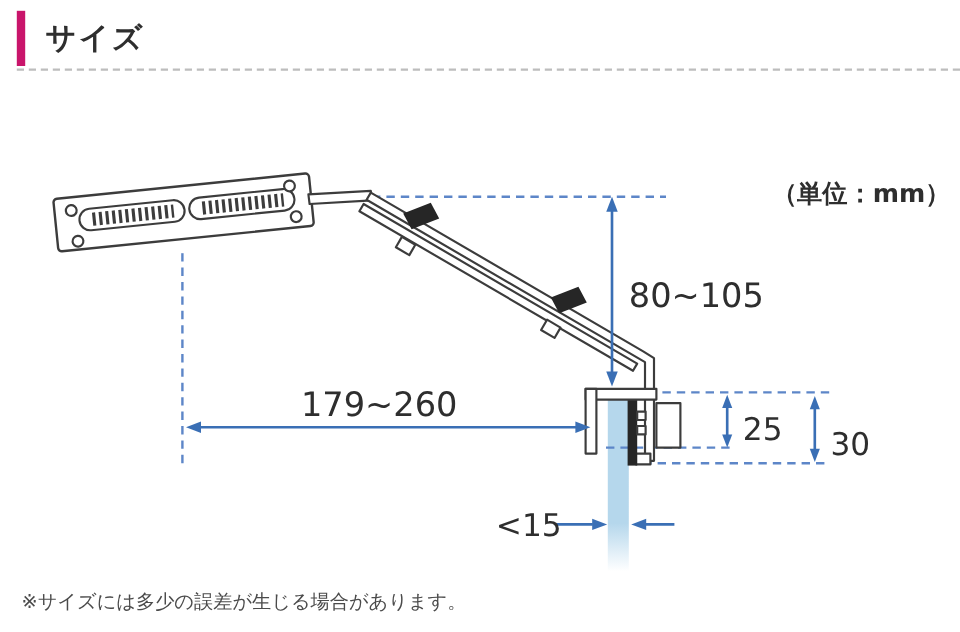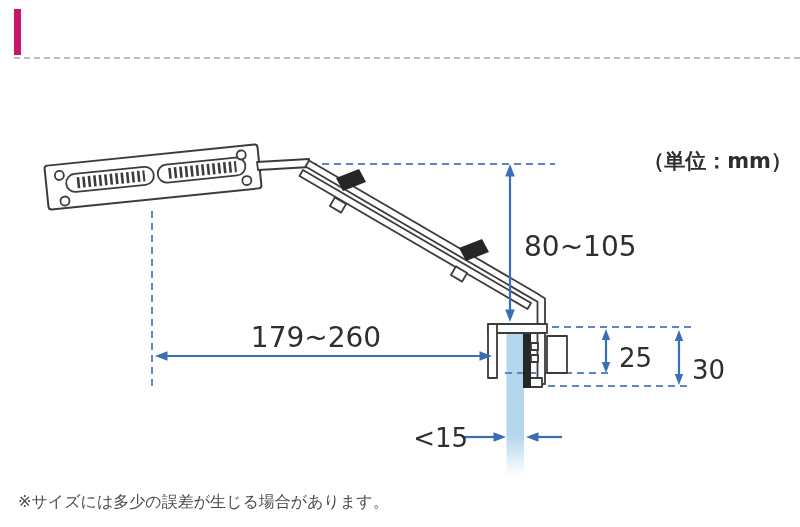--- a/index.html
+++ b/index.html
@@ -28,20 +28,21 @@
   .dark-part{fill:#262626;stroke:none;}
   .dash-line{stroke:var(--dash);stroke-width:2;stroke-dasharray:7 5;fill:none;}
   .arrow-line{stroke:var(--arrow);stroke-width:2.2;fill:none;}
   .arrow-head{fill:var(--arrow);stroke:none;}
 </style>
 </head>
 <body>
 
 <div class="header">
   <span class="accent-bar"></span>
+  <h1 class="section-title">サイズ</h1>
 </div>
 
 <svg class="diagram-svg" width="800" height="527" viewBox="0 0 800 527">
   <defs>
     <linearGradient id="glassGrad" x1="0" y1="0" x2="0" y2="1">
       <stop offset="0" style="stop-color:var(--glass);stop-opacity:1"></stop>
       <stop offset="0.72" style="stop-color:var(--glass);stop-opacity:1"></stop>
       <stop offset="1" style="stop-color:var(--glass);stop-opacity:0"></stop>
     </linearGradient>
   </defs>

